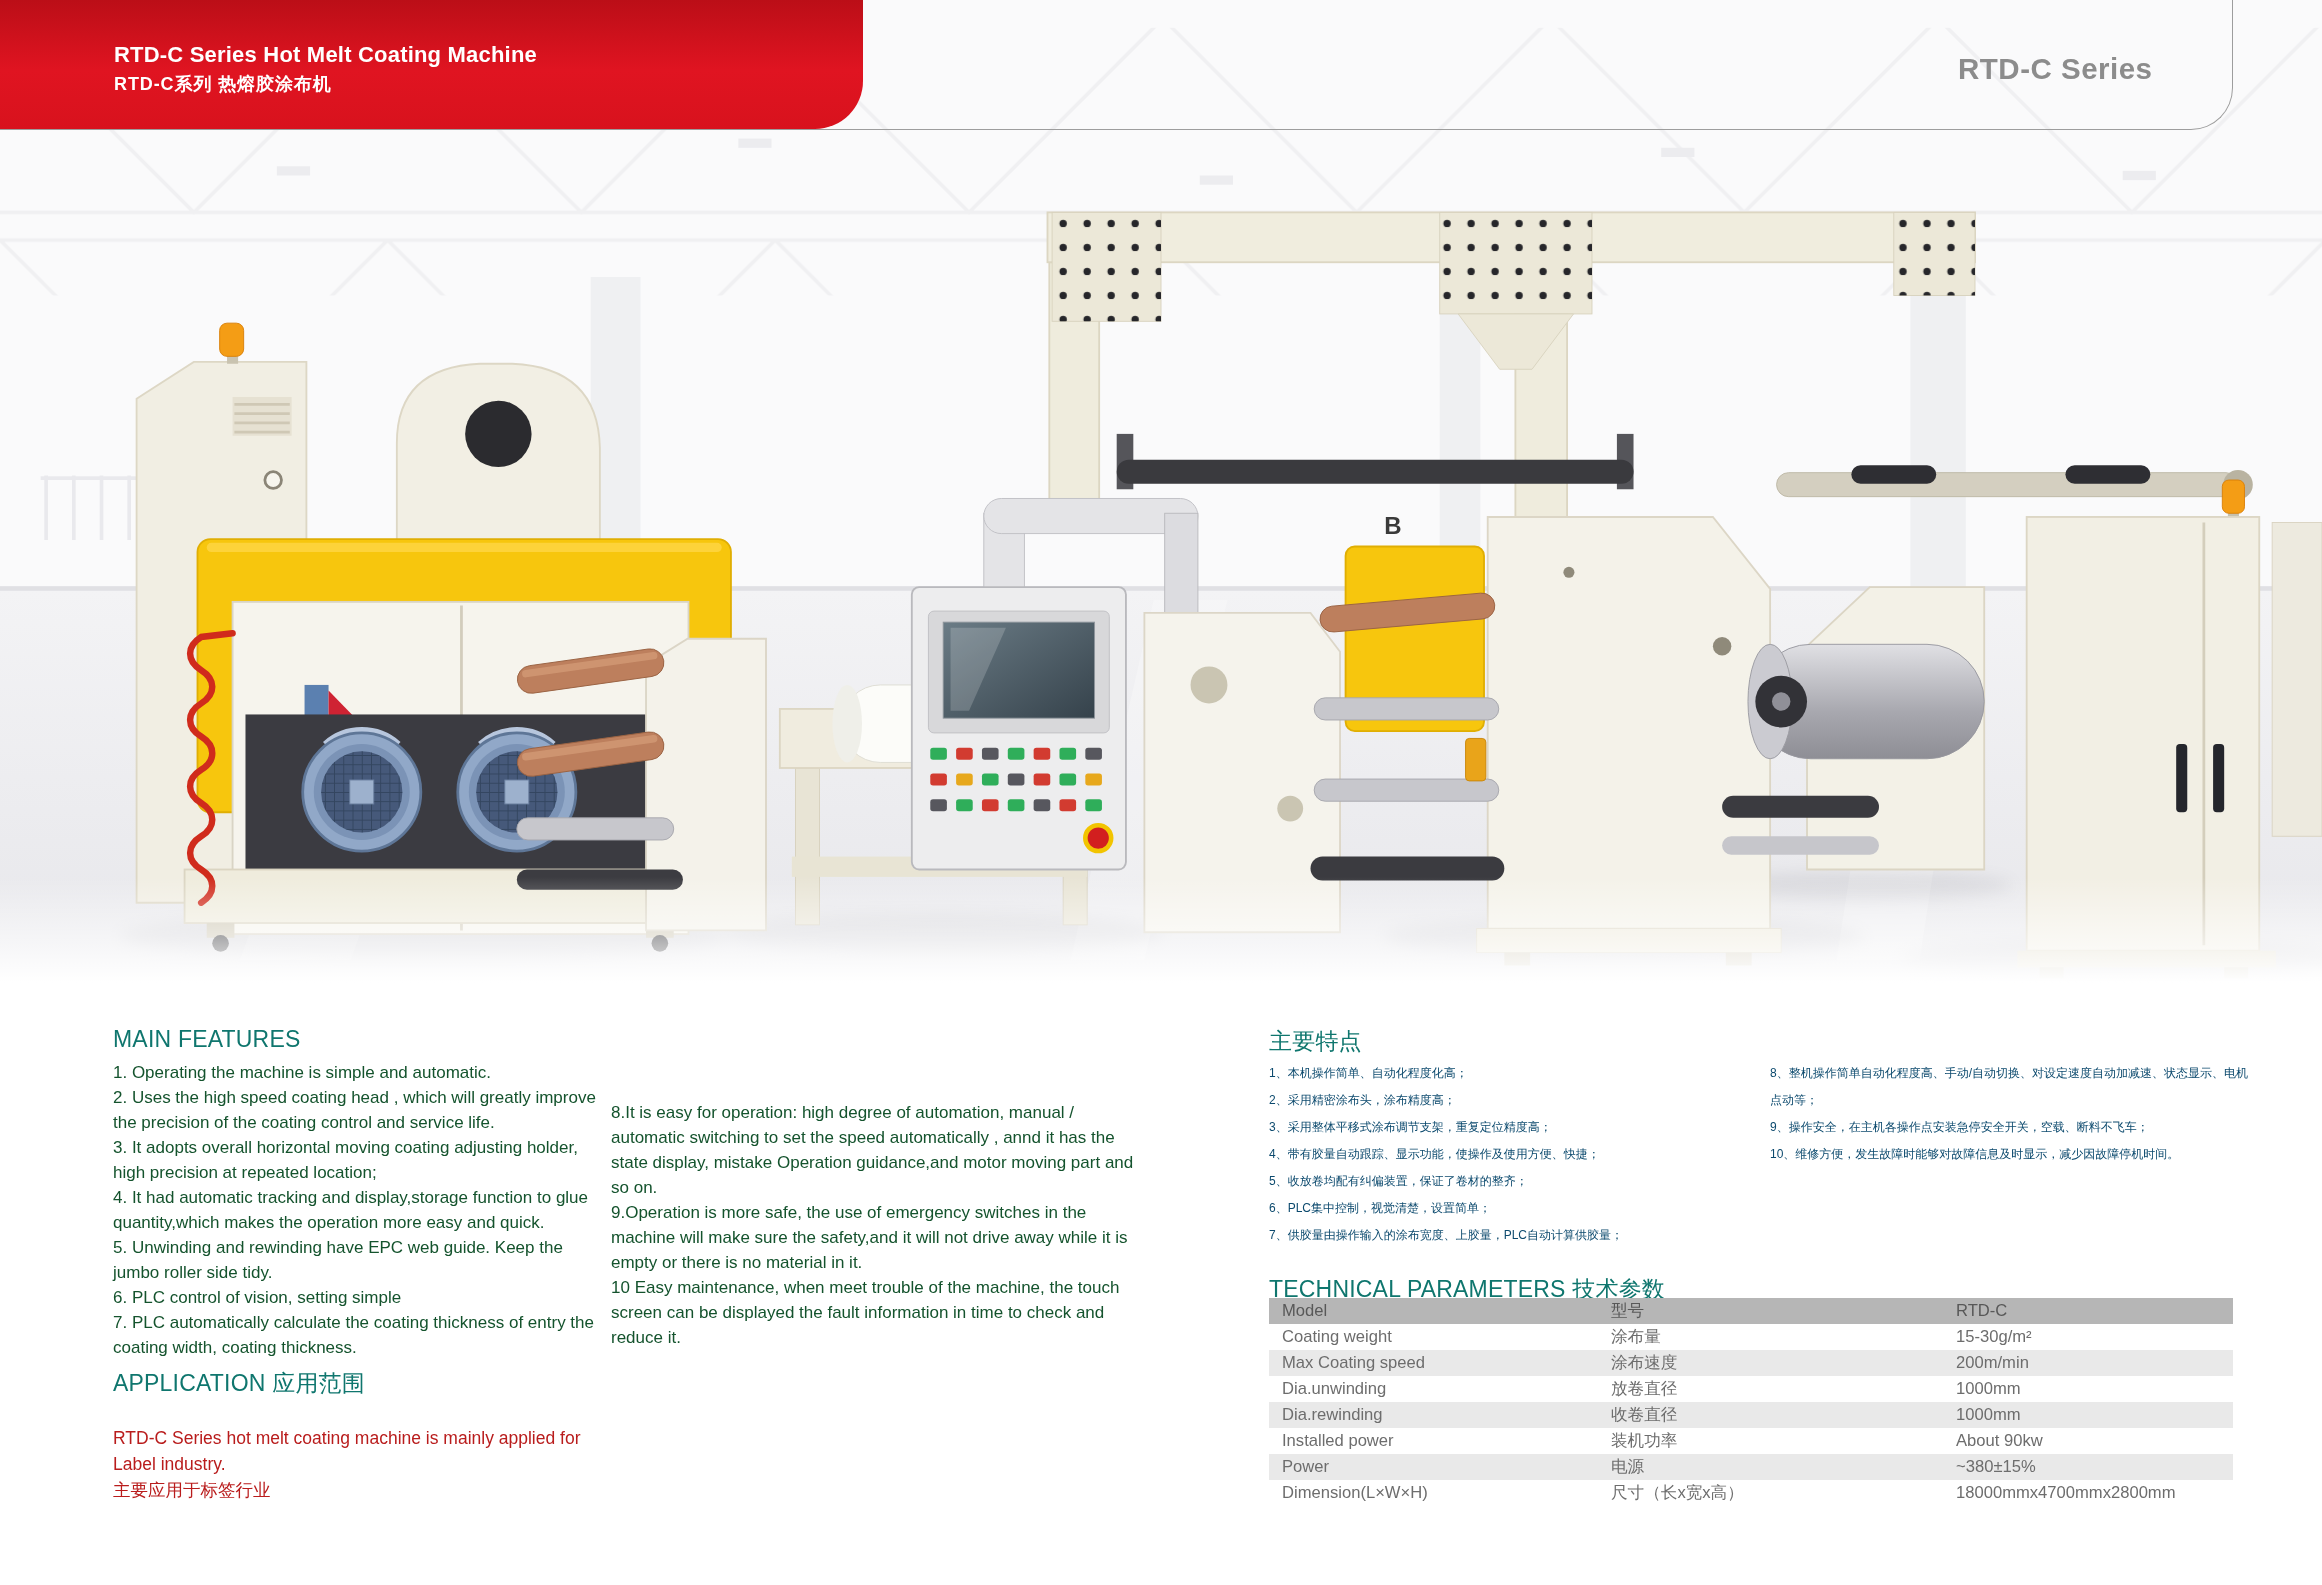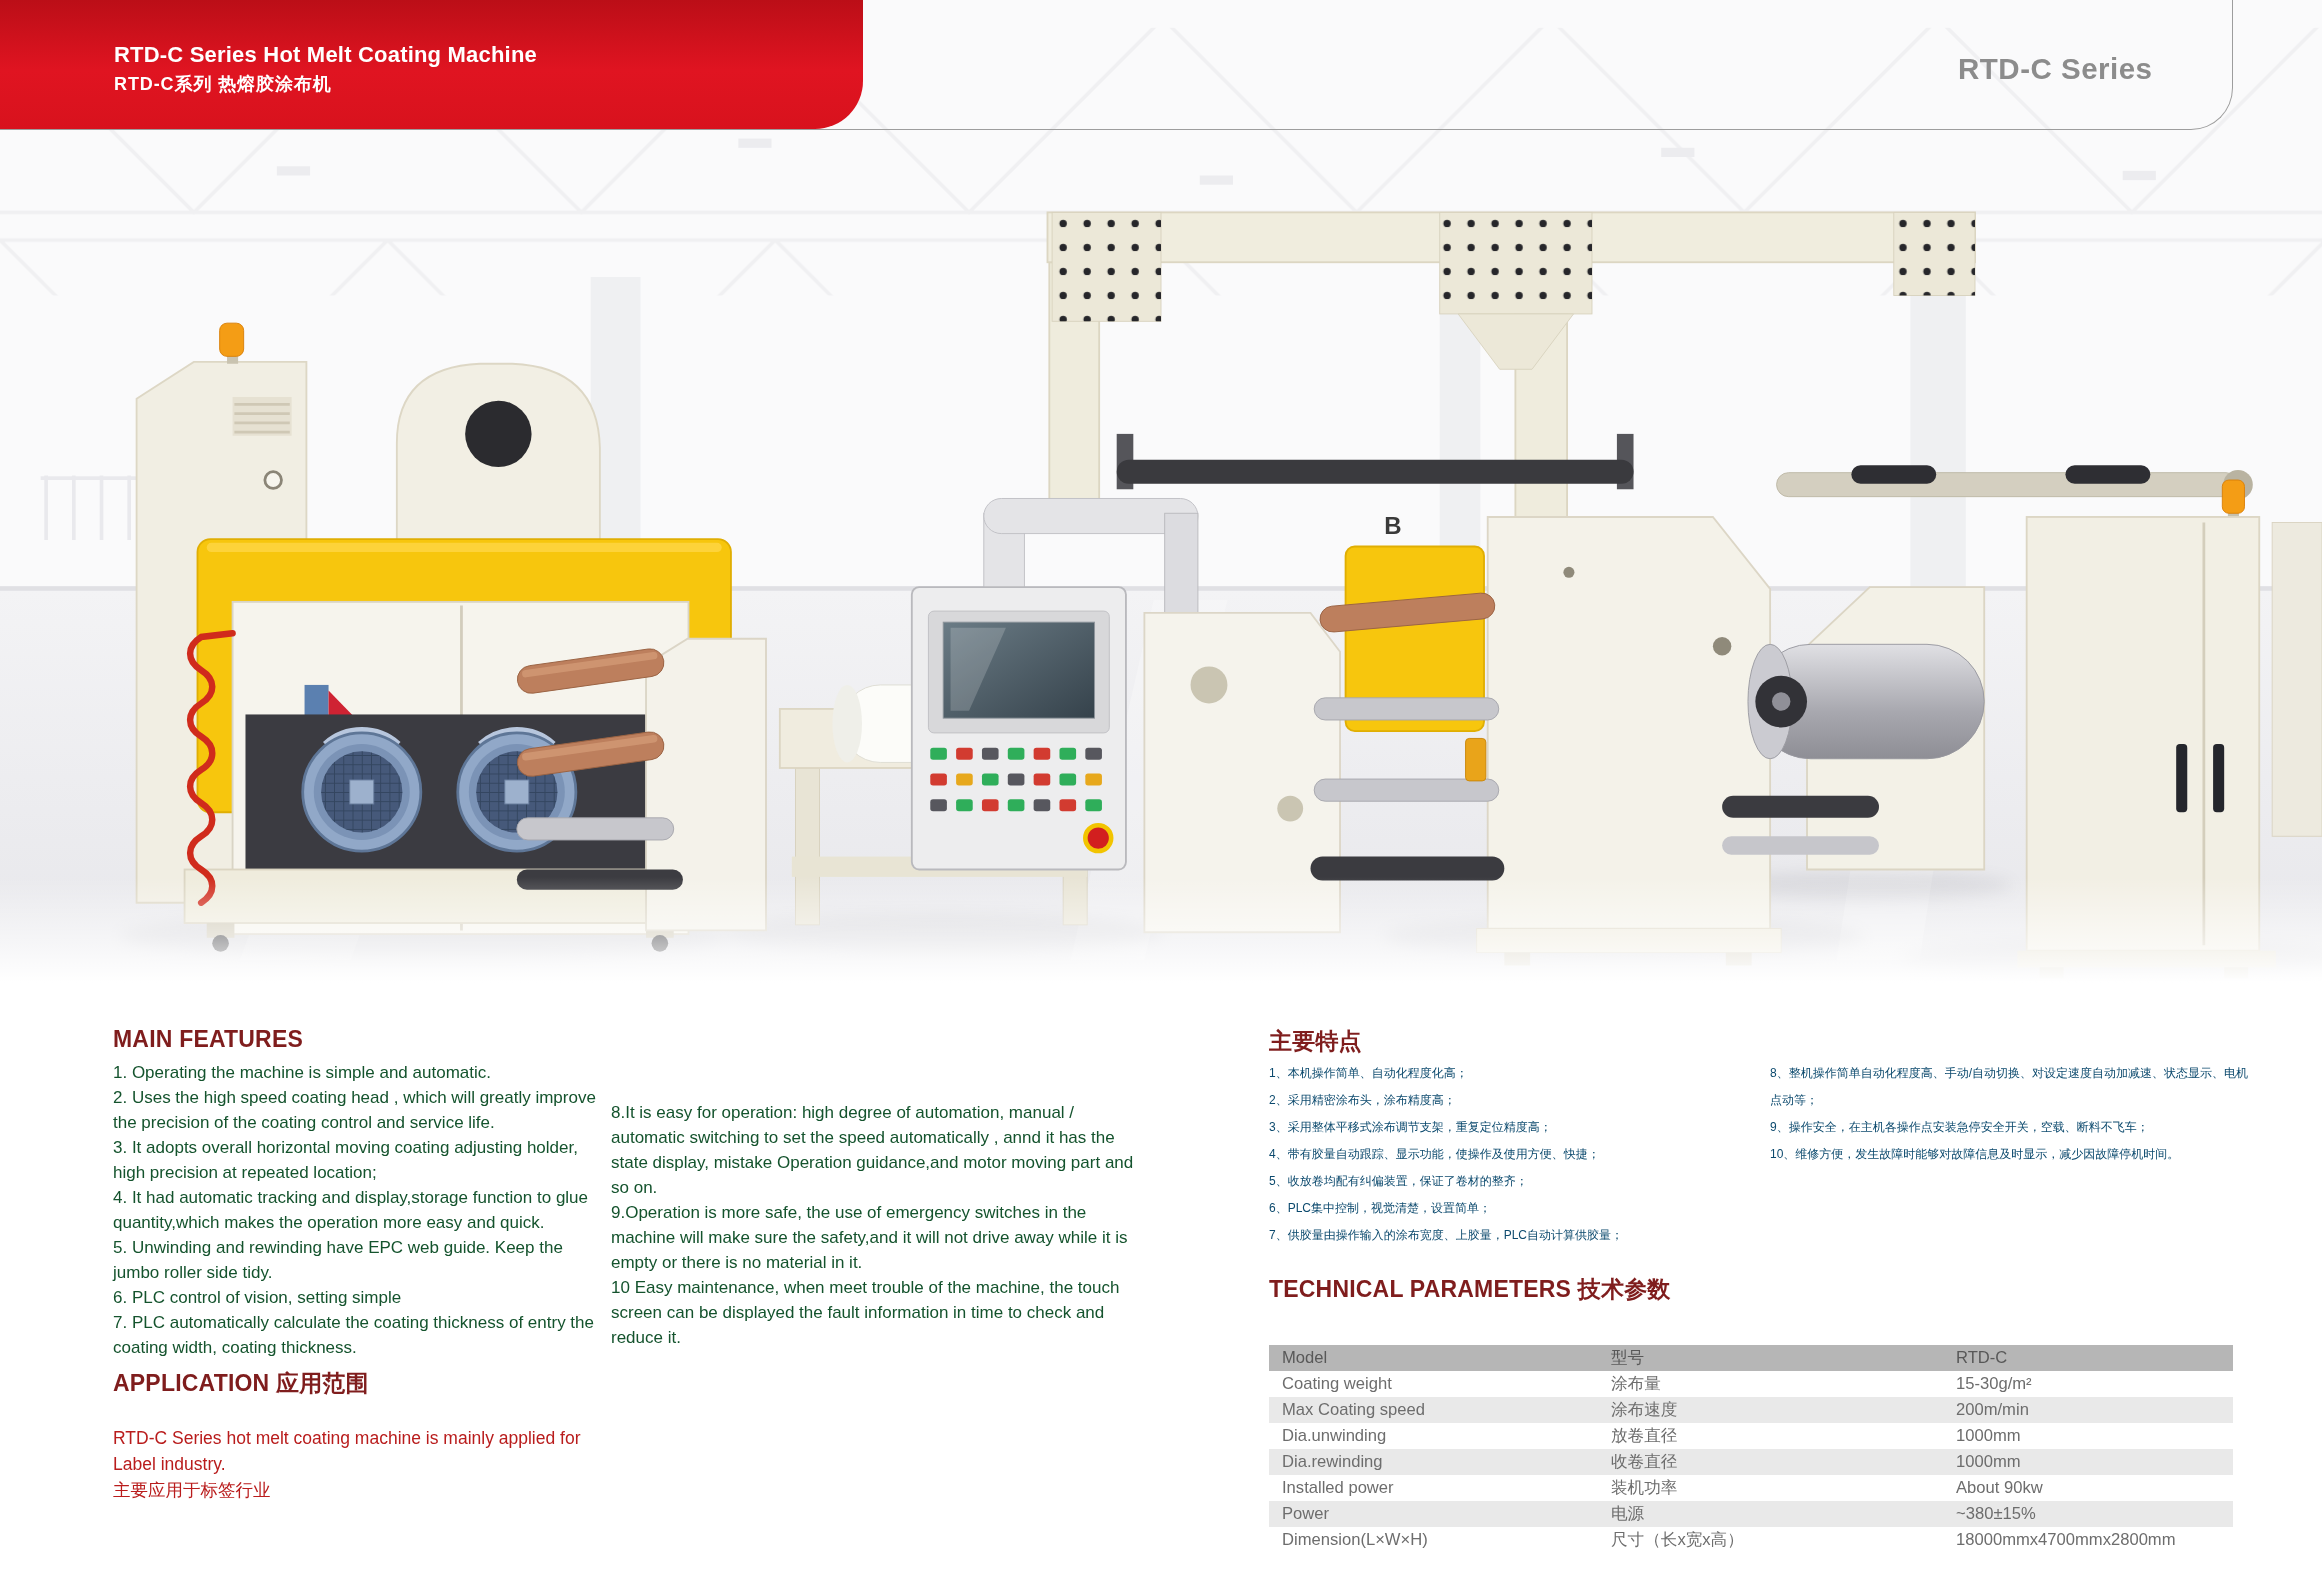--- a/index.html
+++ b/index.html
@@ -18,40 +18,40 @@
                   border-right:1.8px solid #9d9d9d;border-bottom:1.8px solid #9d9d9d;
                   border-bottom-right-radius:42px;}
   .banner{position:absolute;left:0;top:0;width:863px;height:129px;z-index:3;
           background:linear-gradient(180deg,#bb0e17 0%,#e01421 55%,#d8121d 100%);
           border-bottom-right-radius:48px;}
   .banner-title-en{position:absolute;left:114px;top:42px;font-size:22px;font-weight:bold;color:#ffffff;letter-spacing:0.2px;}
   .banner-title-zh{position:absolute;left:114px;top:72px;font-size:18px;font-weight:bold;color:#ffffff;letter-spacing:0.9px;}
   .series-badge{position:absolute;left:1958px;top:52px;z-index:3;font-size:29.5px;font-weight:bold;color:#8c8c8c;letter-spacing:0.5px;}
 
   
-  .sec-title{position:absolute;font-size:23px;font-weight:bold;color:#7f1d1d;letter-spacing:0.2px;z-index:2;}
+  .sec-title{position:absolute;font-size:23px;font-weight:normal;color:#0f766e;letter-spacing:0.2px;z-index:2;}
   .t-main{left:113px;top:1026px;}
   .t-zh{left:1269px;top:1026px;}
   .t-app{left:113px;top:1368px;}
   .t-tech{left:1269px;top:1274px;}
 
   .feat-col{position:absolute;z-index:2;}
   .c-en1{left:113px;top:1060px;width:498px;}
   .c-en2{left:611px;top:1060px;width:533px;margin-top:40px;}
   .c-zh1{left:1269px;top:1060px;width:517px;}
   .c-zh2{left:1770px;top:1060px;width:489px;}
   .feat-col p{margin:0;}
   .feat-p{font-size:17px;line-height:25px;color:#14532d;}
   .zh-p{font-size:12px;line-height:27px;color:#0c4a6e;}
 
   .app-lines{position:absolute;left:113px;top:1425px;width:554px;z-index:2;}
   .app-line{font-size:17.5px;line-height:26px;color:#b91c1c;margin:0;}
 
   
-  .tp-table{position:absolute;left:1269px;top:1298px;width:964px;z-index:2;margin-top:47px;}
+  .tp-table{position:absolute;left:1269px;top:1298px;width:964px;z-index:2;}
   .tp-row{display:flex;height:26px;align-items:center;font-size:16.6px;color:#6d6d6d;background:#ffffff;}
   .tp-head{background:#b6b6b6;color:#585858;}
   .tp-alt{background:#e9e9e9;}
   .tp-c0{width:329px;padding-left:13px;}
   .tp-c1{width:345px;}
   .tp-c2{flex:1;}
 </style>
 </head>
 <body>
 

